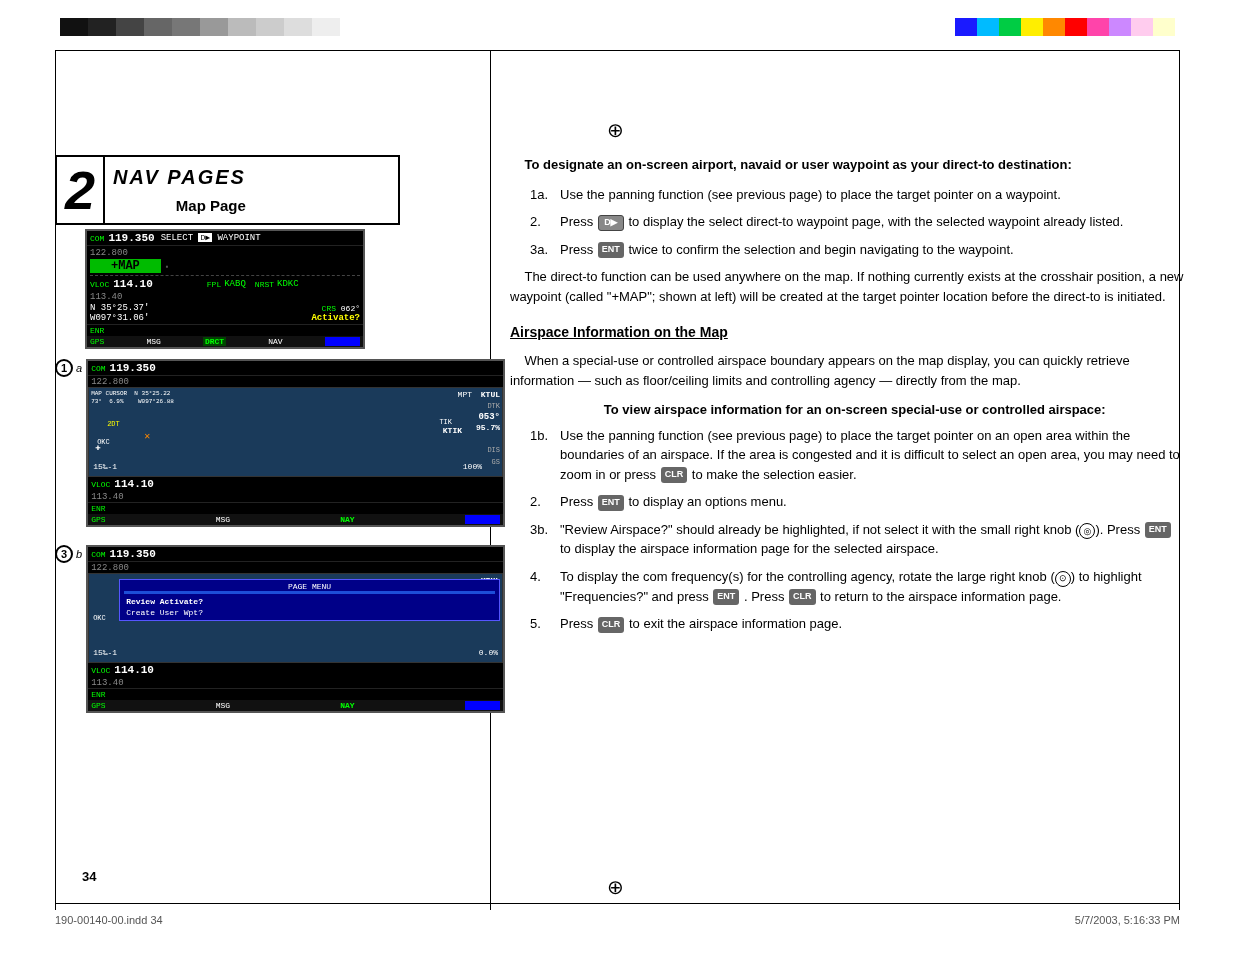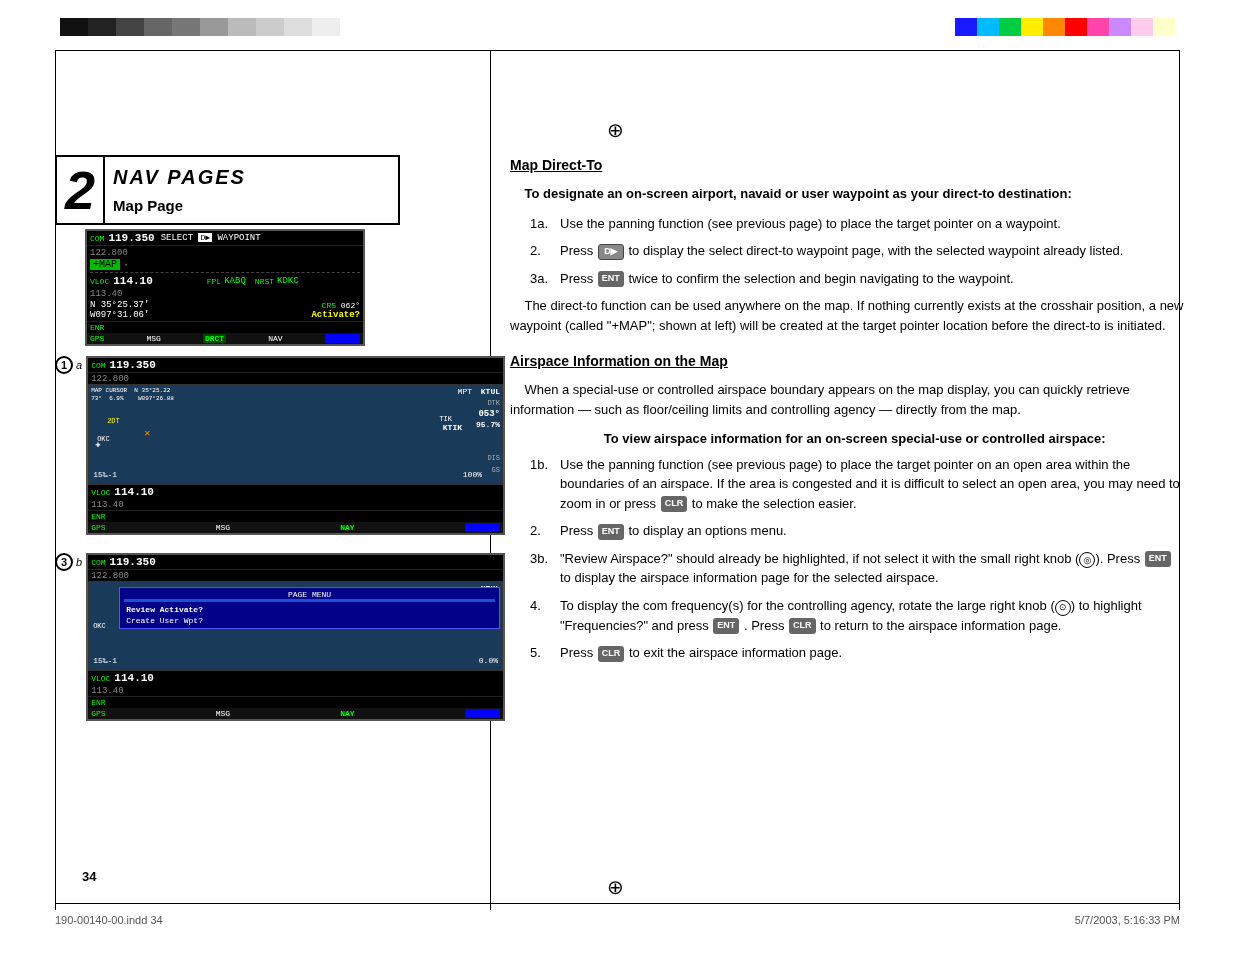--- a/index.html
+++ b/index.html
@@ -261,35 +261,35 @@
 <div style="position:absolute; top:118px; left:607px; font-size:20px; color:#000;">⊕</div>
 
 <div style="position:absolute; bottom:55px; left:607px; font-size:20px; color:#000;">⊕</div>
 
 <div class="left-panel">
 
   <div style="display:flex; align-items:stretch; margin-bottom:4px; width:345px; border: 2px solid #000;">
     <div style="font-size:54px; font-weight:900; font-style:italic; color:#000; padding:2px 8px; border-right:2px solid #000; display:flex; align-items:center;">2</div>
     <div style="display:flex; flex-direction:column; justify-content:center; padding-left:8px;gap:8px;">
       <div style="font-family:'Arial Black',Arial,sans-serif; font-size:20px; font-weight:900; font-style:italic; letter-spacing:2px;">NAV PAGES</div>
-      <div style="font-size:15px; font-weight:bold; text-align:left;">Map Page</div>
+      <div style="font-size:15px; font-weight:bold; text-align:right;">Map Page</div>
     </div>
   </div>
 
   <div class="gps-screen gps-screen-1" style="margin-bottom:10px; margin-left:30px;">
 
     <div style="display:flex; padding:1px 3px; align-items:center; border-bottom:1px solid #222;">
       <span style="color:#00ff00; font-size:8px; margin-right:4px;">COM</span>
       <span style="color:#fff; font-size:11px; font-weight:bold; margin-right:6px;">119.350</span>
       <span style="color:#fff; font-size:9px;">SELECT <span style="background:#fff;color:#000;padding:0 2px;font-size:8px;">D▶</span> WAYPOINT</span>
     </div>
     <div style="padding:1px 3px;">
       <span style="color:#888; font-size:9px;">122.800</span>
       <div style="display:flex; align-items:center; margin-top:1px;">
-        <span style="background:#00bb00; color:#000; font-size:10px; font-weight:normal; padding:0 3px; margin-right:4px;">+MAP</span>
+        <span style="background:#00bb00; color:#000; font-size:12px; font-weight:bold; padding:0 21px; margin-right:4px;">+MAP</span>
         <span style="color:#555; font-size:8px;">▪</span>
       </div>
     </div>
 
     <div style="border-top:1px dashed #444; margin:1px 3px;"></div>
 
     <div style="display:flex; padding:1px 3px; align-items:center;">
       <span style="color:#00ff00; font-size:8px; margin-right:4px;">VLOC</span>
       <span style="color:#fff; font-size:11px; font-weight:bold; margin-right:6px;">114.10</span>
       <span style="color:#00ff00; font-size:8px; margin-right:3px;padding-left:48px;">FPL</span>
@@ -333,21 +333,21 @@
     <div class="gps-screen" style="flex:1;">
 
       <div style="display:flex; padding:1px 3px; align-items:center; border-bottom:1px solid #222;">
         <span style="color:#00ff00; font-size:8px; margin-right:4px;">COM</span>
         <span style="color:#fff; font-size:11px; font-weight:bold;">119.350</span>
       </div>
       <div style="padding:0px 3px 0px;">
         <span style="color:#888; font-size:9px;">122.800</span>
       </div>
 
-      <div style="background:#1a3a5a; height:101px; position:relative; border:1px solid #333; overflow:hidden;">
+      <div style="background:#1a3a5a; height:90px; position:relative; border:1px solid #333; overflow:hidden;">
         <div style="position:absolute; top:2px; left:2px; font-size:6px; color:#fff; font-family:'Courier New',monospace;">MAP CURSOR&nbsp; N 35°25.22</div>
         <div style="position:absolute; top:10px; left:2px; font-size:6px; color:#fff; font-family:'Courier New',monospace;">73°&nbsp; 6.9%&nbsp;&nbsp;&nbsp; W097°26.88</div>
         <div style="position:absolute; top:2px; right:30px; font-size:8px; color:#fff;">MPT</div>
         <div style="position:absolute; top:2px; right:2px; font-size:8px; color:#fff; font-weight:bold;">KTUL</div>
         <div style="position:absolute; top:14px; right:2px; font-size:7px; color:#aaa;">DTK</div>
         <div style="position:absolute; top:24px; right:2px; font-size:9px; color:#fff; font-weight:bold;">053°</div>
 
         <div style="position:absolute; top:32px; left:18px; font-size:7px; color:#ffff00;">2DT</div>
         <div style="position:absolute; top:30px; right:50px; font-size:7px; color:#fff;">TIK</div>
         <div style="position:absolute; top:38px; right:40px; font-size:8px; color:#fff; font-weight:bold;">KTIK</div>
@@ -427,23 +427,20 @@
         <span style="color:#00ff00; font-size:8px; font-weight:bold;">NAY</span>
         <span style="color:#0000ff; background:#0000ff; font-size:8px; padding:0 8px;">▮▮▮▮</span>
       </div>
     </div>
   </div>
 
 </div>
 
 <div class="right-panel">
 
-  <div class="section-title">
-    <span>Map Direct-To</span>
-  </div>
 
   <p class="intro-text">
     &nbsp;&nbsp;&nbsp;&nbsp;<strong>To designate an on-screen airport, navaid or user waypoint as your direct-to destination:</strong>
   </p>
 
   <div class="step-item">
     <span class="step-num">1a.</span>
     <span class="step-text">Use the panning function (see previous page) to place the target pointer on a waypoint.</span>
   </div>
 

